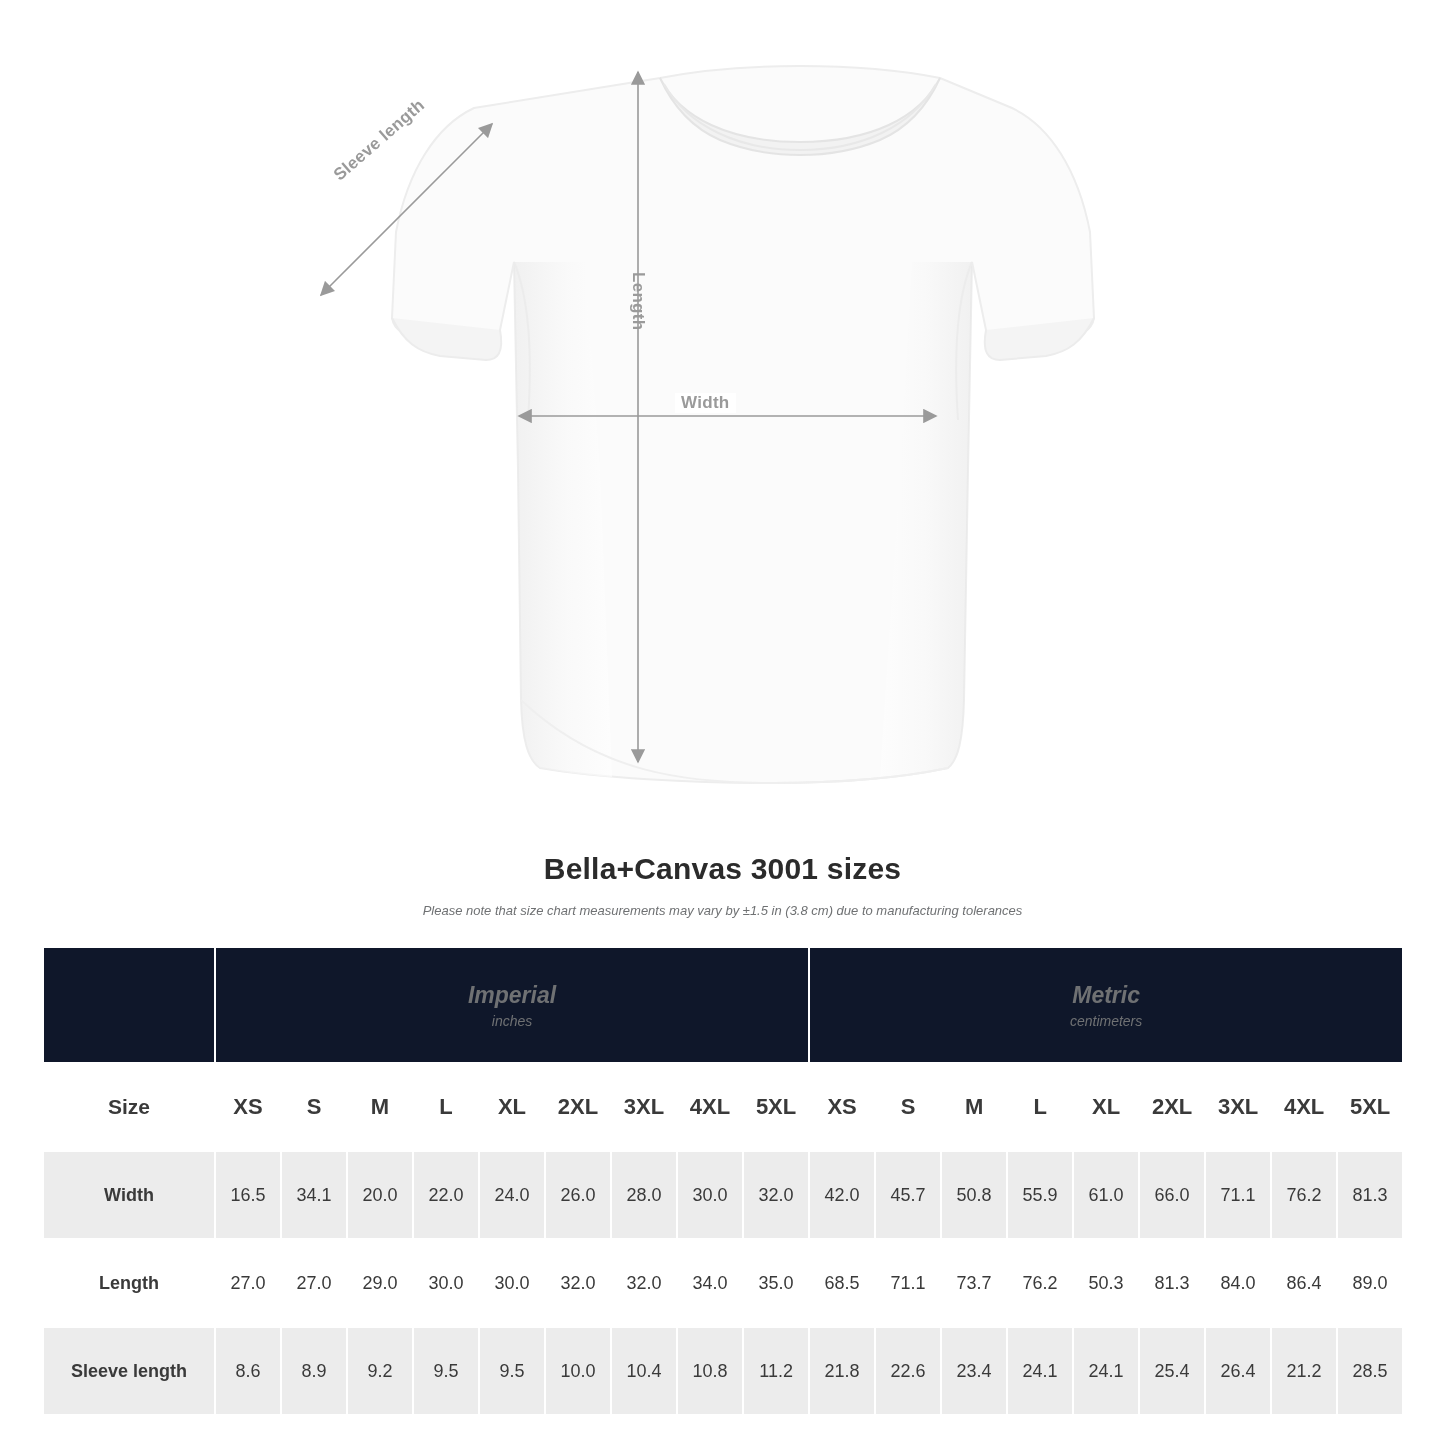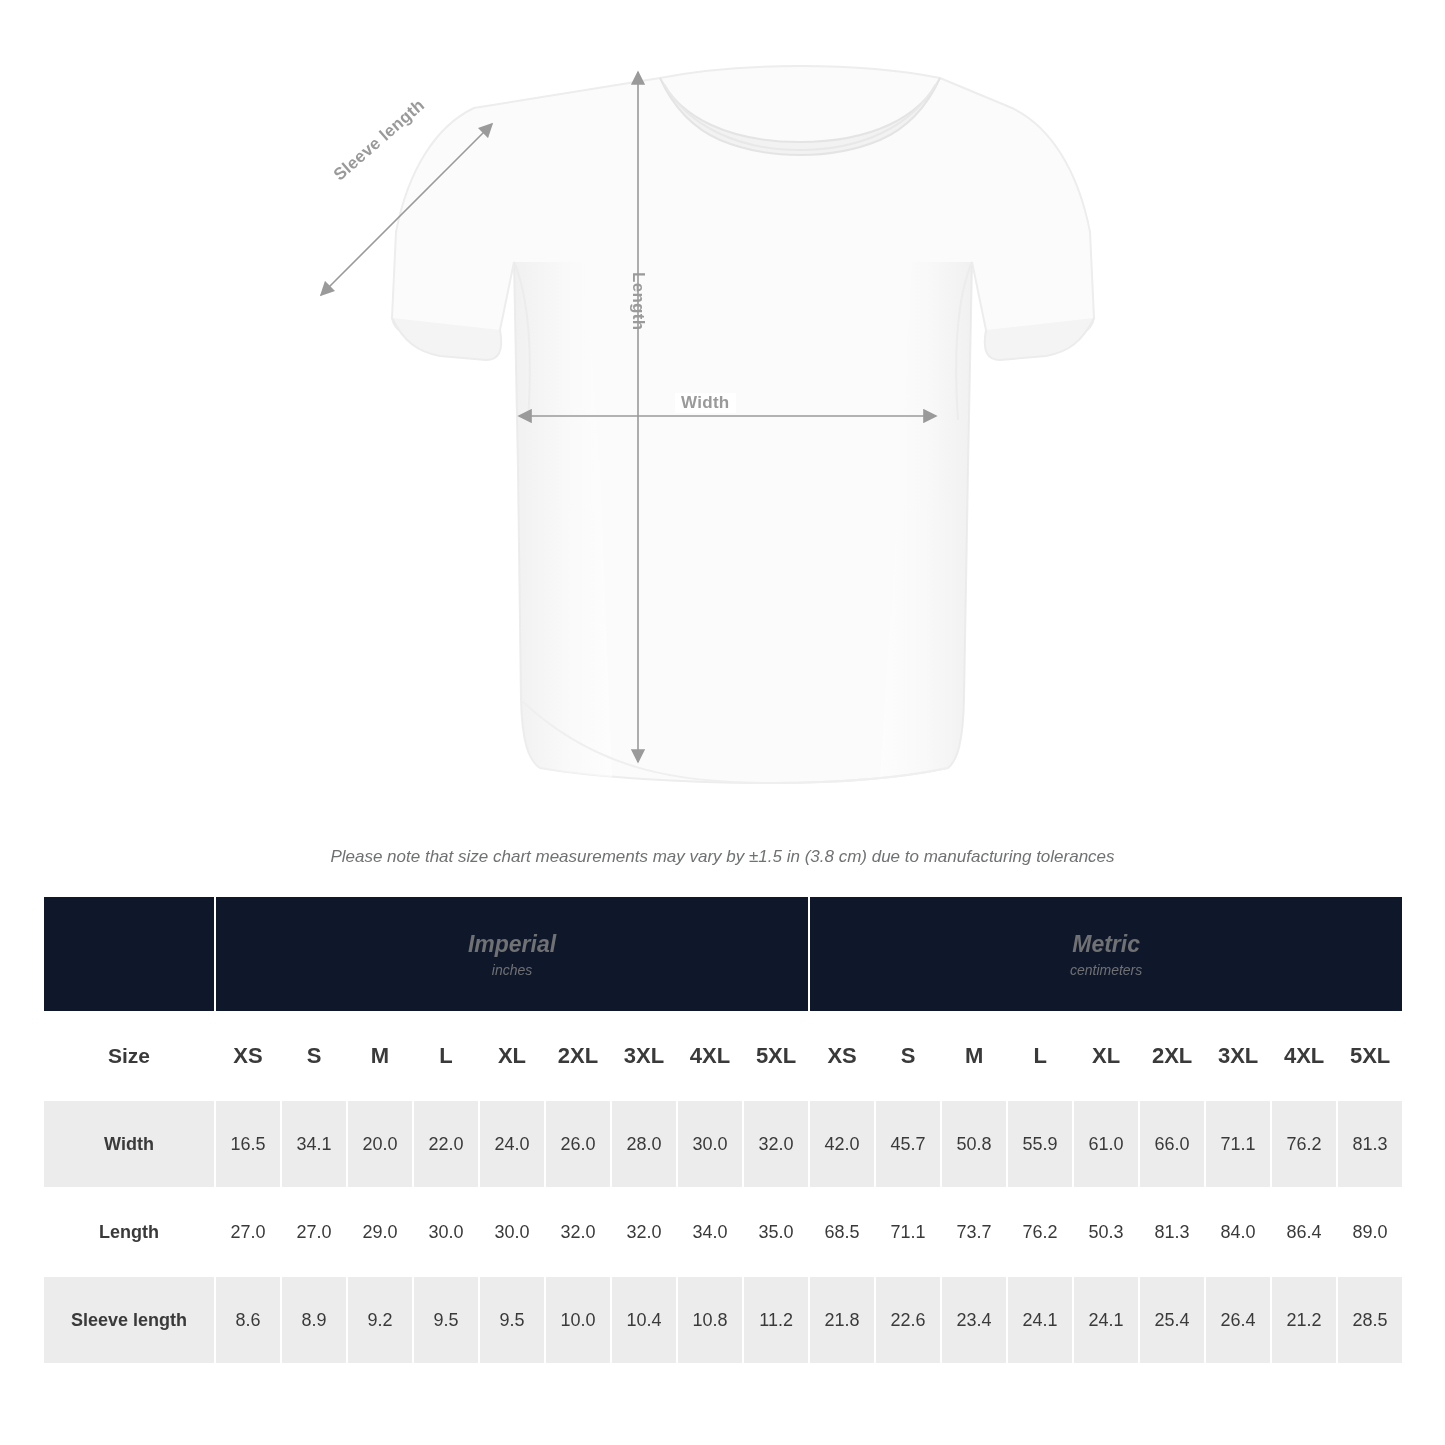--- a/index.html
+++ b/index.html
@@ -63,21 +63,21 @@
   .heading {
     text-align: center;
     font-size: 30px;
     font-weight: bold;
     color: #2b2b2b;
     margin-top: 22px;
     letter-spacing: 0.2px;
   }
   .subheading {
     text-align: center;
-    font-size: 17px;
+    font-size: 13px;
     font-style: italic;
     color: #6f7173;
     margin-top: 17px;
   }
 
   
   .table-wrap {
     margin: 28px 42px 0 42px;
   }
   table.size-table {
@@ -212,20 +212,21 @@
         <line x1="638" y1="72" x2="638" y2="762" marker-start="url(#arrTail)" marker-end="url(#arrHead)"></line>
         <line x1="519" y1="416" x2="936" y2="416" marker-start="url(#arrTail)" marker-end="url(#arrHead)"></line>
       </g>
     </svg>
 
     <div class="dim-label label-sleeve">Sleeve length</div>
     <div class="dim-label label-length">Length</div>
     <div class="dim-label label-width">Width</div>
   </div>
 
+  <div class="heading">Bella+Canvas 3001 sizes</div>
   <div class="subheading">Please note that size chart measurements may vary by ±1.5 in (3.8 cm) due to manufacturing tolerances</div>
 
   <div class="table-wrap">
     <table class="size-table">
       <colgroup>
         <col class="col-label">
         <col class="col-val">
           <col class="col-val">
           <col class="col-val">
           <col class="col-val">

